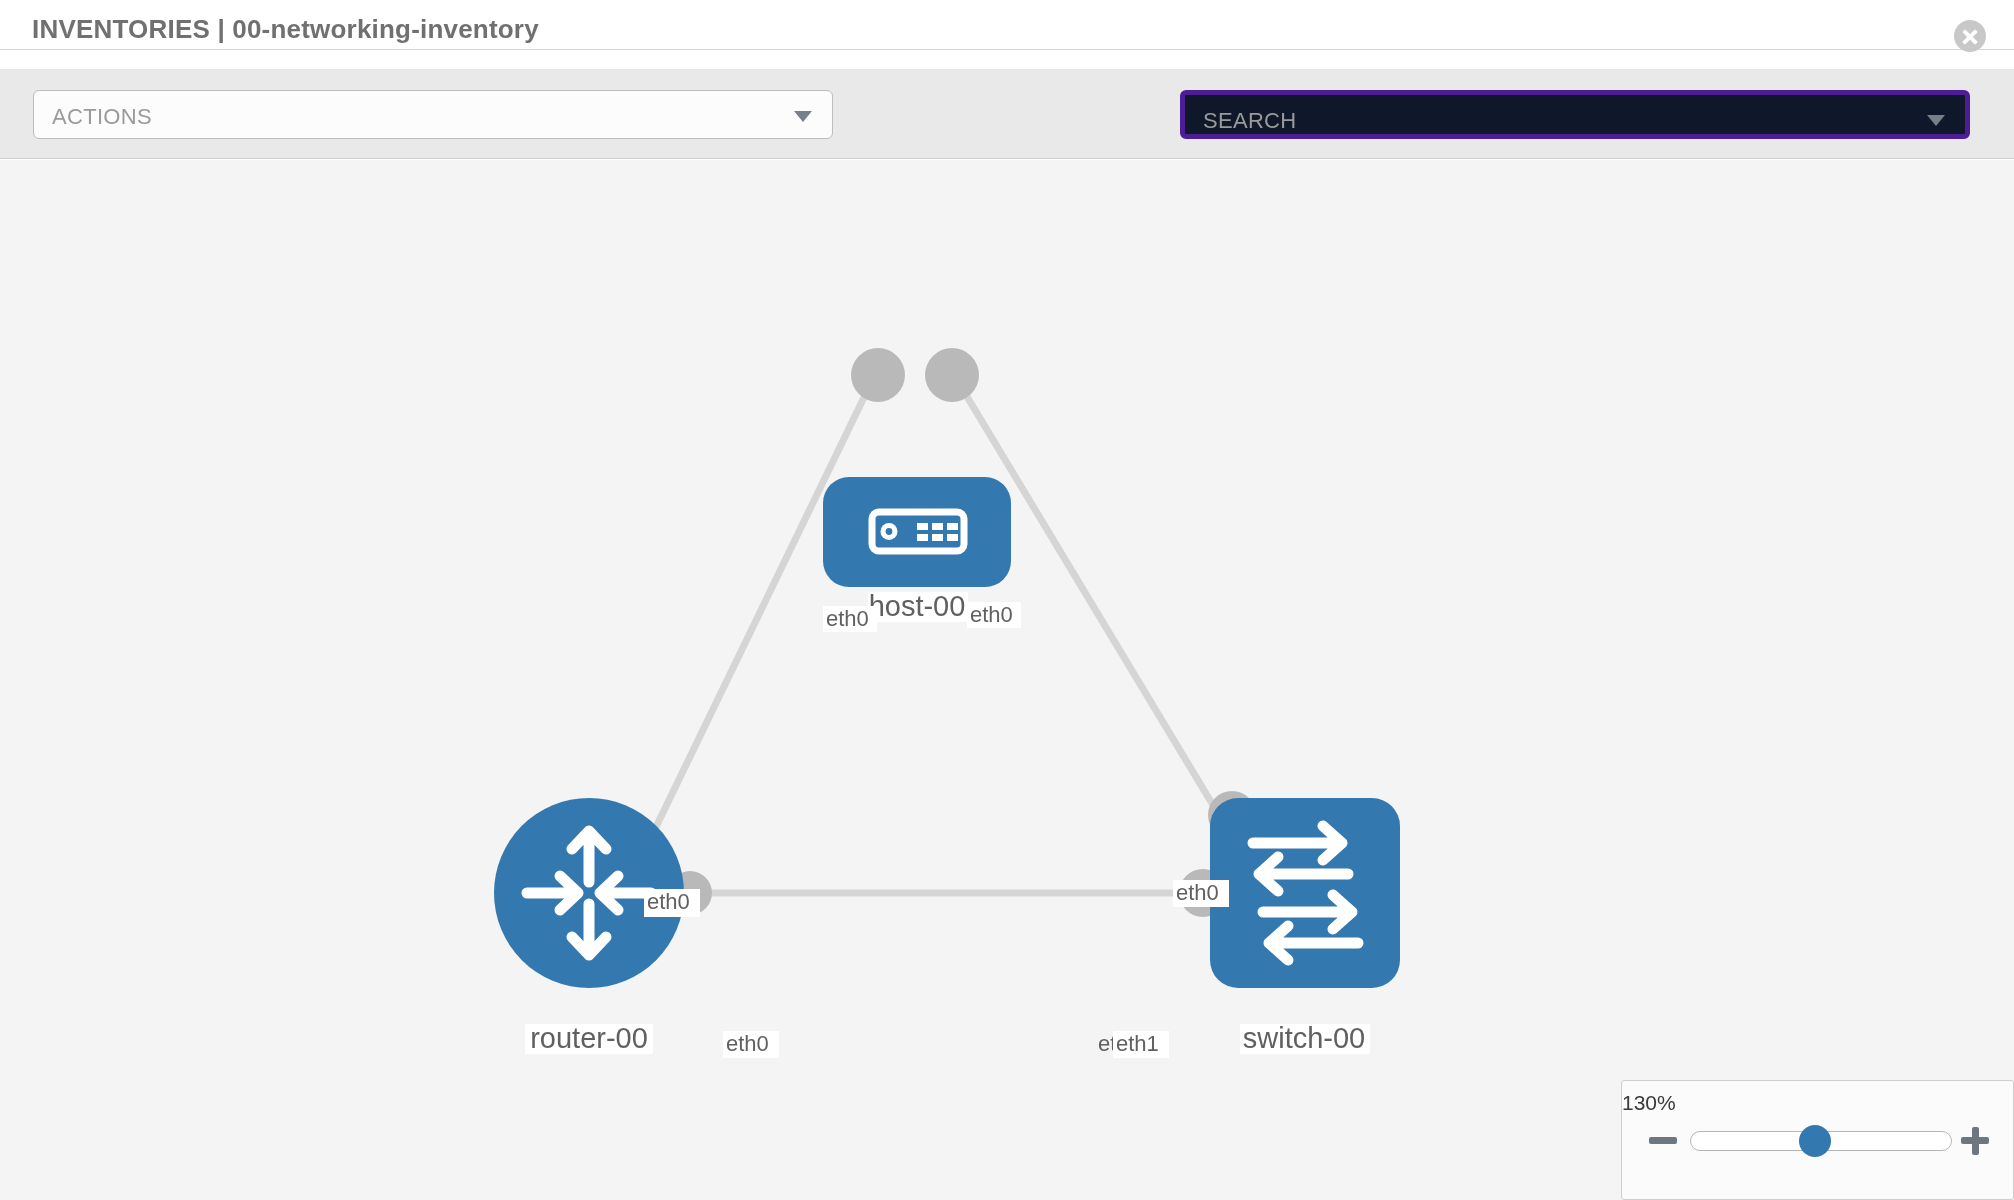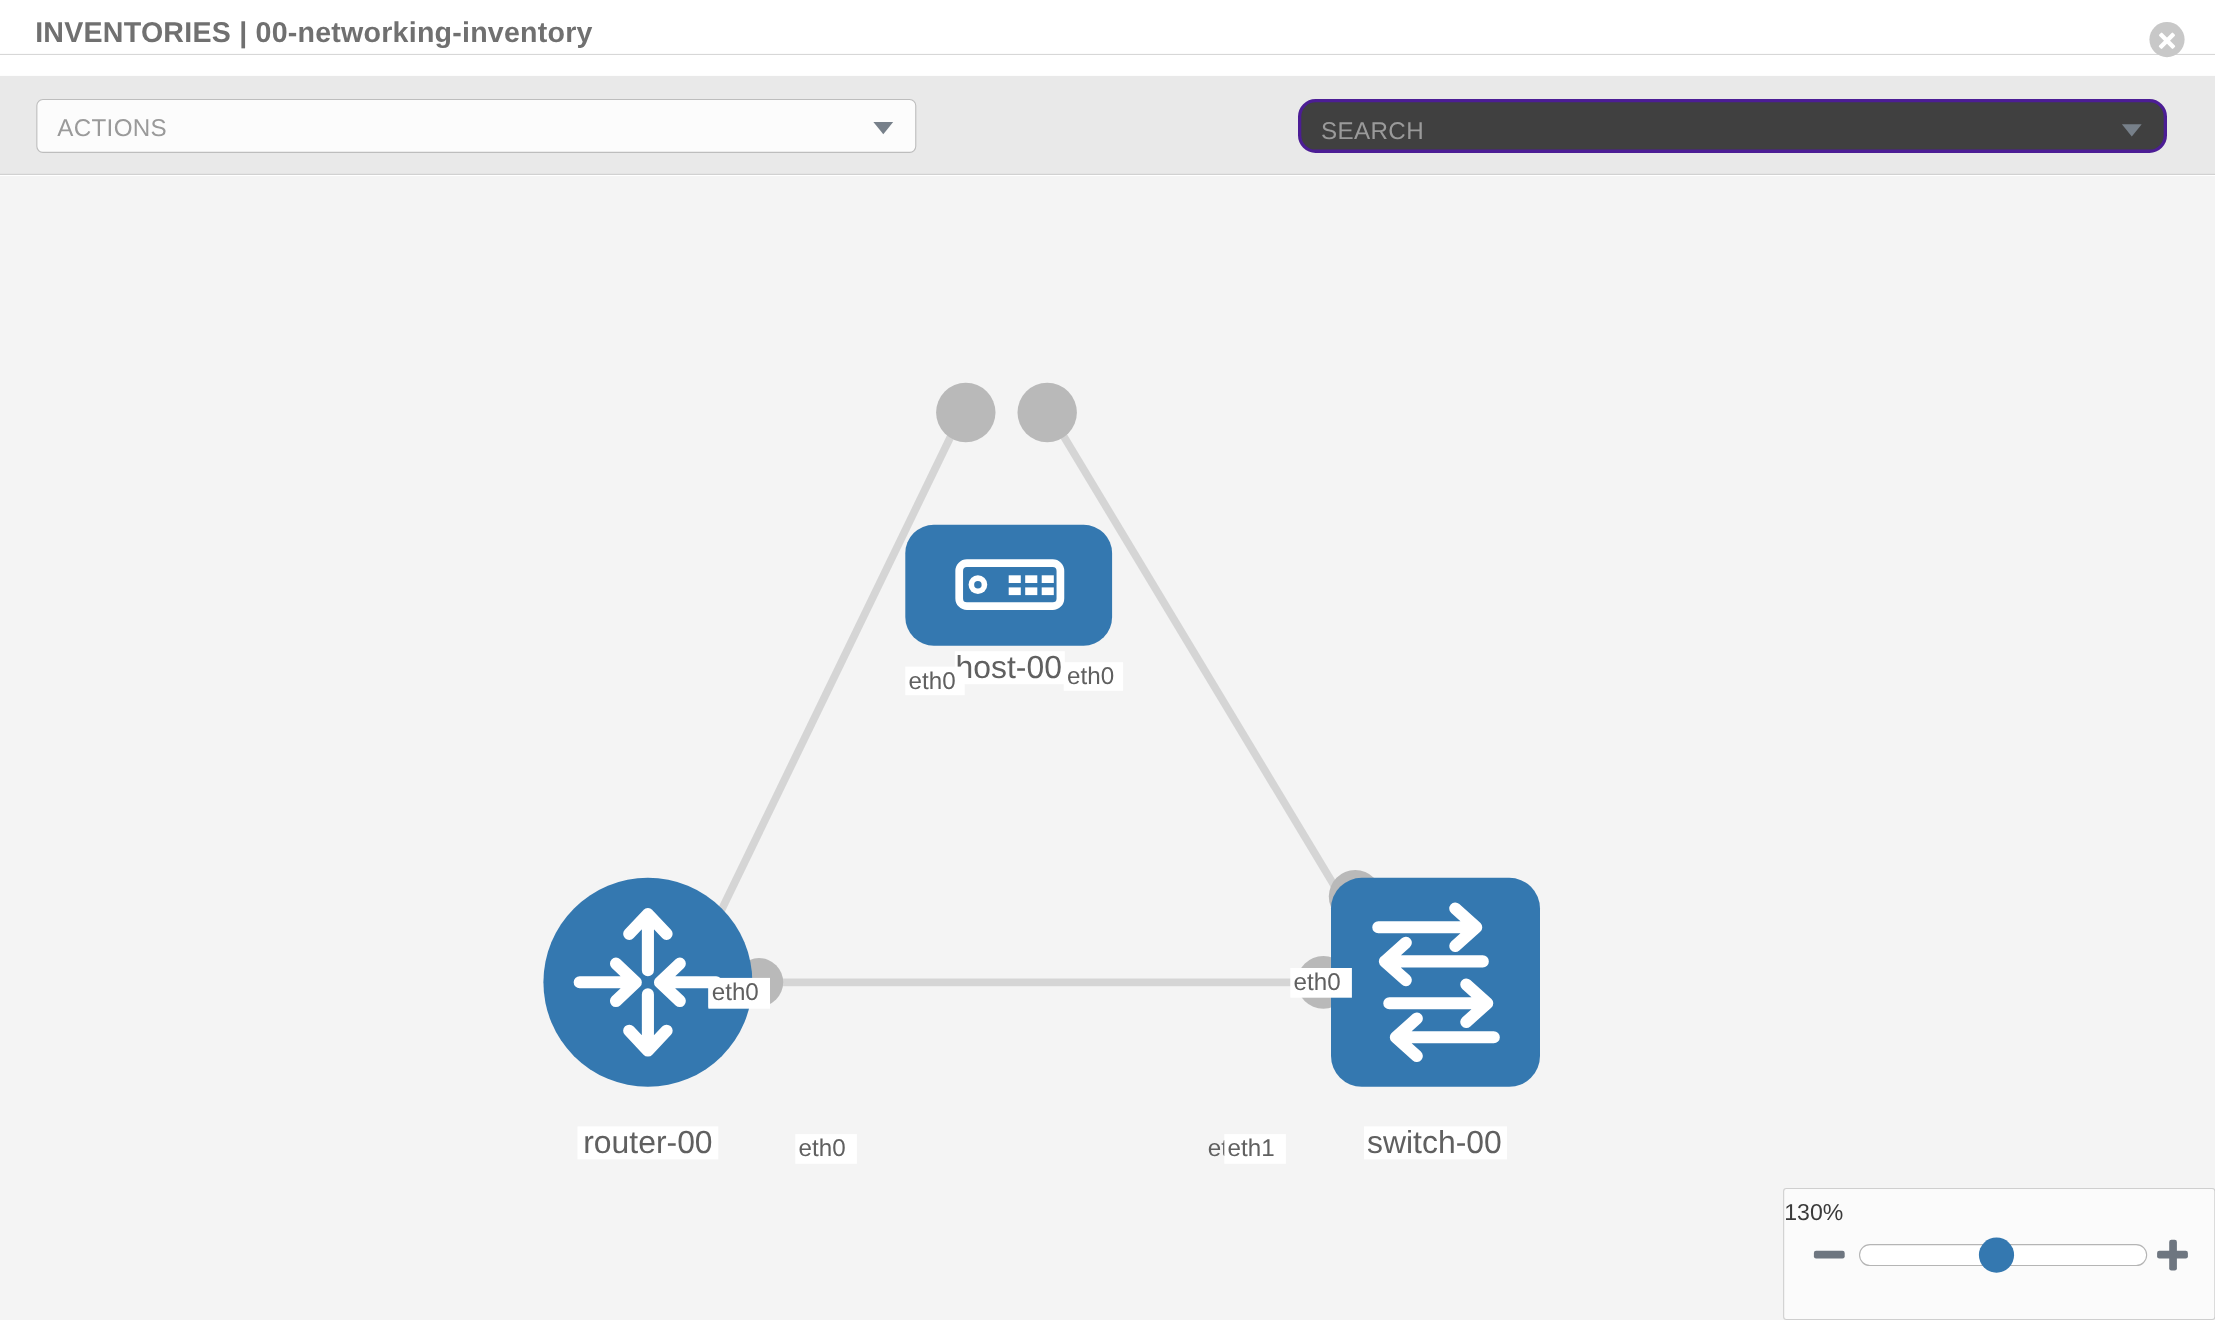--- a/index.html
+++ b/index.html
@@ -111,23 +111,23 @@
   }
   .tool-icon.wrench { left: 1040px; }
   .tool-icon.key    { left: 1108px; }
 
   .search-select {
     position: absolute;
     left: 1180px;
     top: 21px;
     width: 790px;
     height: 49px;
-    background: #404040;
-    border: 3px solid #4c1d95;
-    border-radius: 16px;
+    background: #0f172a;
+    border: 5px solid #4c1d95;
+    border-radius: 6px;
     cursor: text;
   }
   .search-select .label {
     position: absolute;
     left: 18px;
     top: 13px;
     font-size: 22px;
     color: #9a9a9a;
     letter-spacing: 0.3px;
   }

